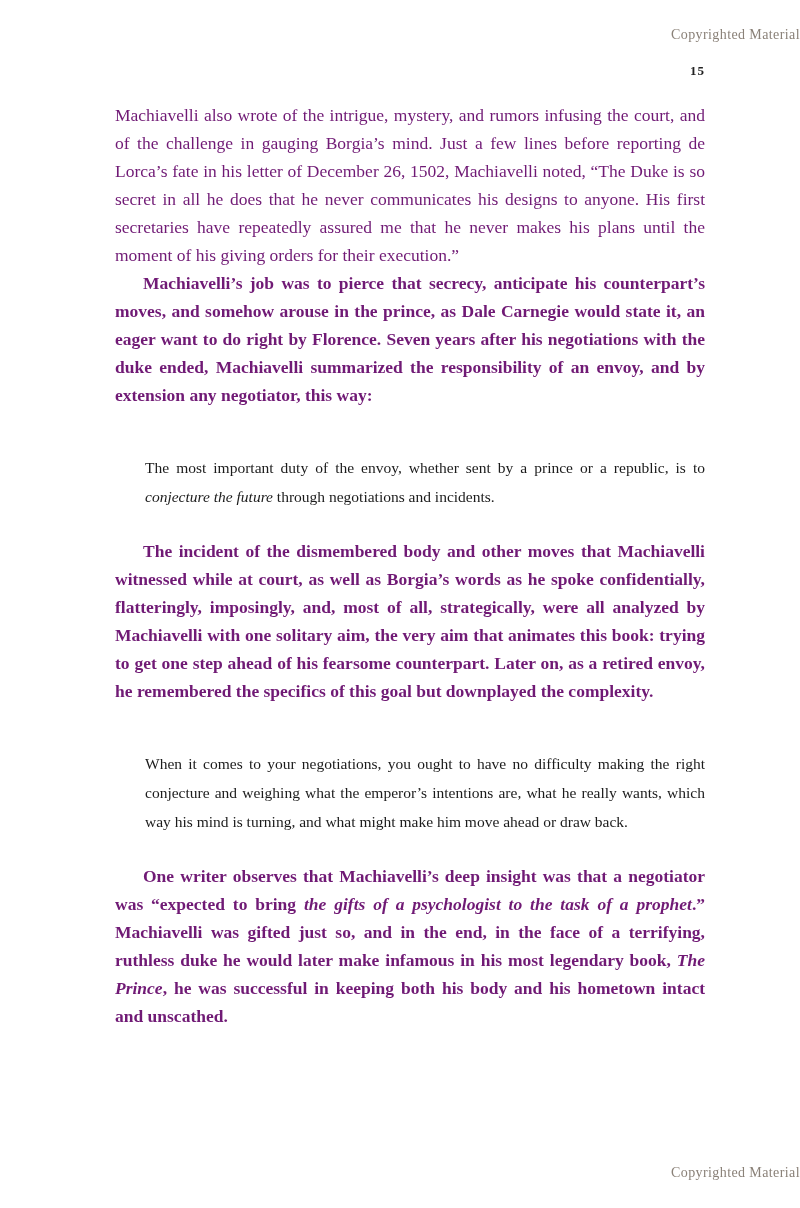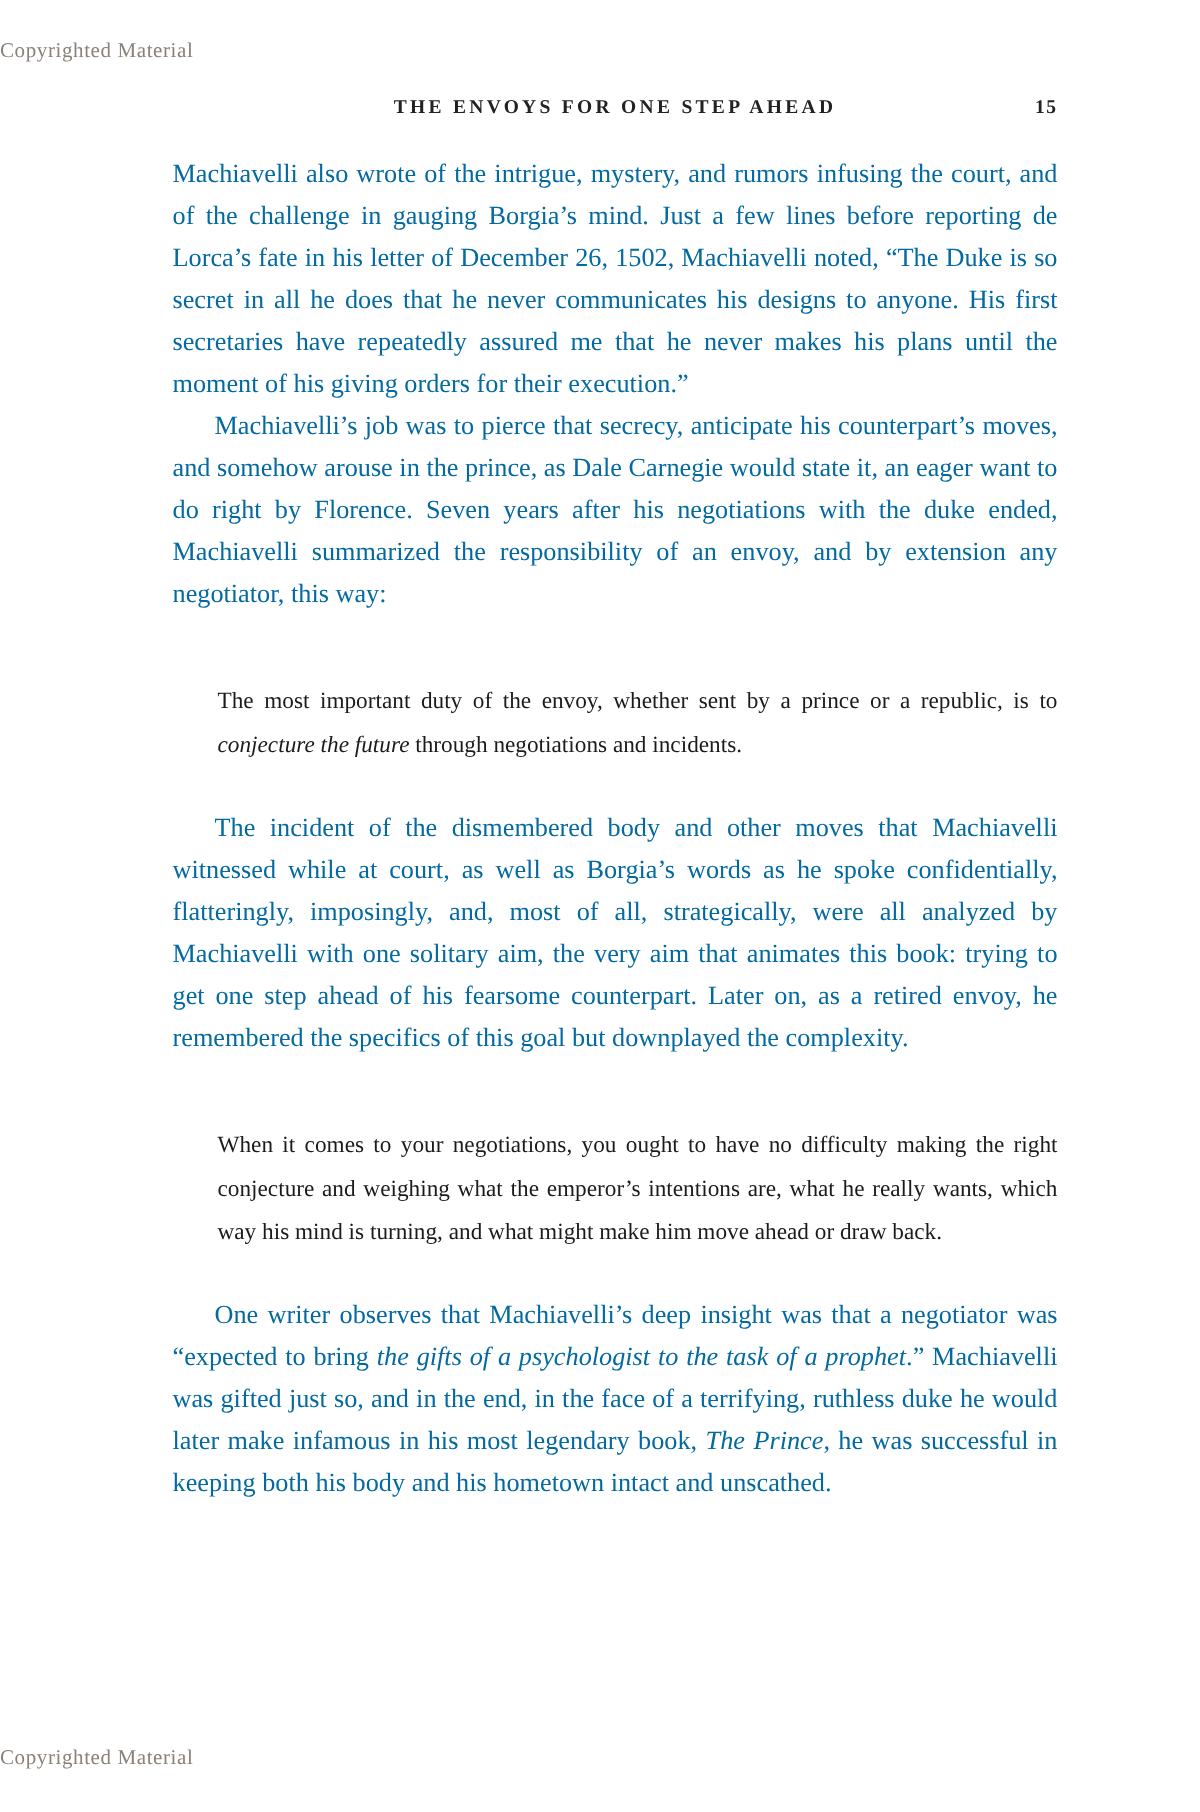--- a/index.html
+++ b/index.html
@@ -13,21 +13,21 @@
     height: 1208px;
     background: #ffffff;
     font-family: "Liberation Serif", serif;
     color: #1b1b1b;
     overflow: hidden;
   }
   .copyright {
     position: absolute;
     left: 0;
     width: 100%;
-    text-align: left;
+    text-align: right;
     font-family: "Liberation Serif", serif;
     font-size: 14px;
     letter-spacing: 0.4px;
     color: #8a8178;
   }
   .copyright.top { top: 27px; }
   .copyright.bottom { top: 1165px; }
 
   .running-header {
     position: absolute;
@@ -59,44 +59,44 @@
     position: absolute;
     top: 101px;
     left: 115px;
     width: 590px;
   }
   .content p {
     margin: 0;
     font-size: 17.5px;
     line-height: 28px;
     text-align: justify;
-    color: #0369a1;
+    color: #701a75;
   }
   .content p.indent {
     text-indent: 28px;
+    font-weight: bold;
   }
   .content blockquote {
     margin: 44px 0 26px 0;
     padding-left: 30px;
     font-size: 15.5px;
     line-height: 29px;
     text-align: justify;
     color: #1b1b1b;
   }
   .italic { font-style: italic; }
 </style>
 </head>
 <body>
 
 <div class="page">
 
   <div class="copyright top">Copyrighted Material</div>
 
   <div class="running-header">
-    <span class="title">THE ENVOYS FOR ONE STEP AHEAD</span>
     <span class="pagenum">15</span>
   </div>
 
   <div class="content">
 
     <p>Machiavelli also wrote of the intrigue, mystery, and rumors infusing the court, and of the challenge in gauging Borgia’s mind. Just a few lines before reporting de Lorca’s fate in his letter of December 26, 1502, Machiavelli noted, “The Duke is so secret in all he does that he never communicates his designs to anyone. His first secretaries have repeatedly assured me that he never makes his plans until the moment of his giving orders for their execution.”</p>
 
     <p class="indent">Machiavelli’s job was to pierce that secrecy, anticipate his counterpart’s moves, and somehow arouse in the prince, as Dale Carnegie would state it, an eager want to do right by Florence. Seven years after his negotiations with the duke ended, Machiavelli summarized the responsibility of an envoy, and by extension any negotiator, this way:</p>
 
     <blockquote><span>The most important duty of the envoy, whether sent by a prince or a republic, is to </span><span class="italic">conjecture the future</span><span> through negotiations and incidents.</span></blockquote>

